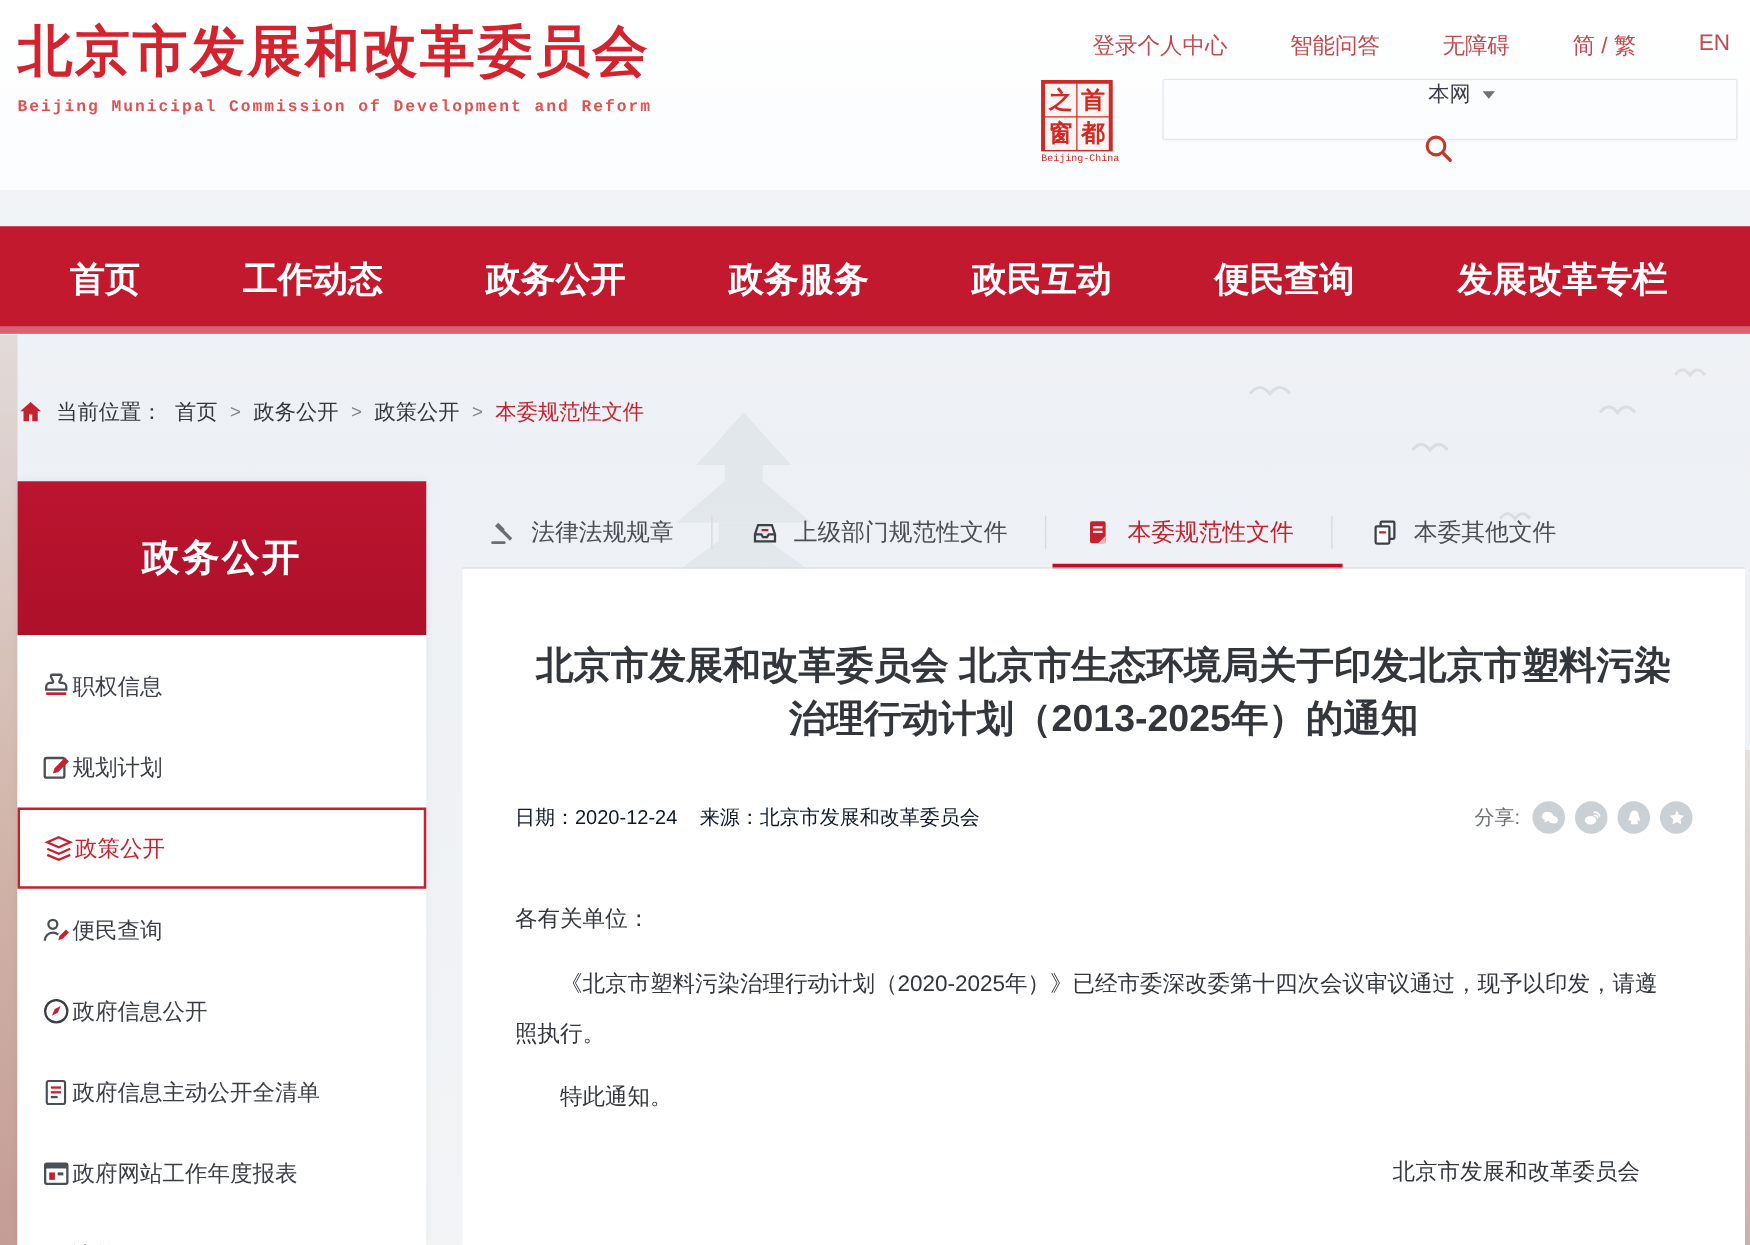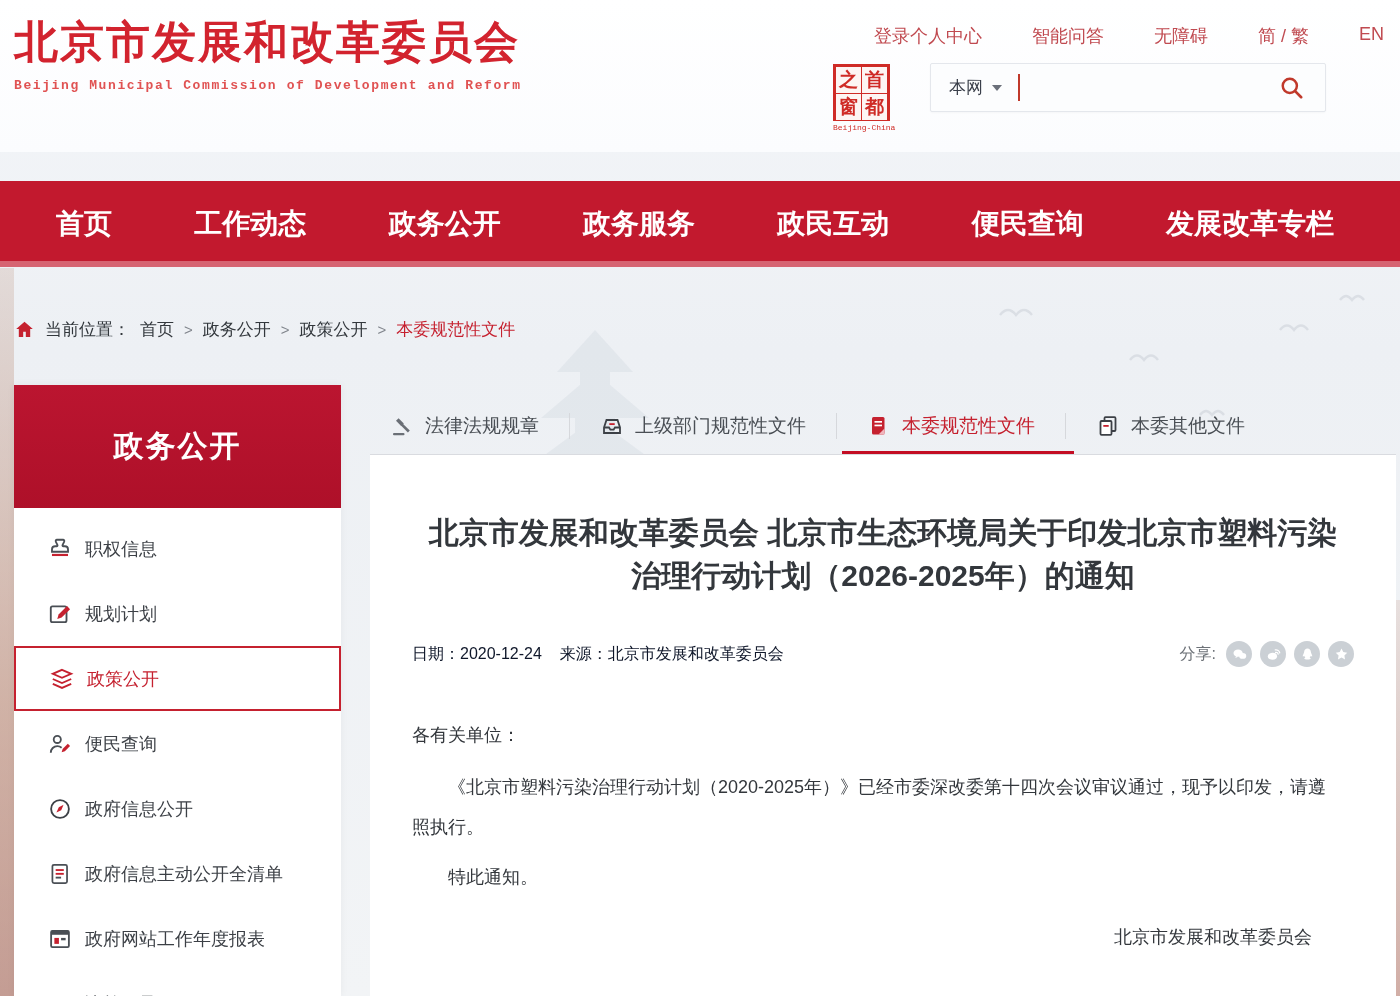--- a/index.html
+++ b/index.html
@@ -32,23 +32,23 @@
   .top-link { font-size:18px; color:#c04a50; cursor:pointer; white-space:nowrap; }
 
   .seal { position:absolute; left:833px; top:64px; width:62px; text-align:center; }
   .seal-box { width:57px; height:57px; border:3px solid #cf2b26; background:#cf2b26;
     display:grid; grid-template-columns:1fr 1fr; grid-template-rows:1fr 1fr; gap:1px; }
   .seal-box span { background:#fdf5f3; color:#cf2b26; font-weight:bold; font-size:19px;
     display:flex; align-items:center; justify-content:center; }
   .seal-caption { margin-top:2px; font-size:8px; font-weight:normal; color:#cf2b26;
     font-family:"Liberation Mono","DejaVu Sans Mono",monospace; white-space:nowrap; }
 
-  .search-bar { position:absolute; left:930px; top:63px; width:396px; height:49px;
+  .search-bar { position:absolute; left:930px; top:63px; width:460px; height:49px;
     background:#fcfdfe; border:1px solid #e4e7ec; border-radius:2px;
-    display:flex; align-items:center; box-shadow:0 1px 2px rgba(0,0,0,.03); }
+    display:flex; align-items:center; box-shadow:0 1px 2px rgba(0,0,0,.03);flex-direction:column; }
   .search-scope { display:flex; align-items:center; gap:9px; margin-left:18px;
     font-size:17px; color:#3a3f4a; cursor:pointer; }
   .scope-arrow { width:0; height:0; border-left:5px solid transparent; border-right:5px solid transparent;
     border-top:6px solid #6b707a; }
   .search-cursor { width:2px; height:27px; background:#c0392b; margin-left:16px; }
   .search-input { flex:1; height:100%; border:none; outline:none; background:transparent;
     font-size:16px; padding:0 10px; color:#333; }
   .search-btn { margin-right:20px; cursor:pointer; display:flex; }
 
   
@@ -65,21 +65,21 @@
   .crumb-sep { color:#80858c; font-size:15px; }
   .crumb-current { color:#c5212f; }
 
   
   .sidebar { position:absolute; left:14px; top:385px; width:327px; height:611px;
     background:#fff; box-shadow:0 0 8px rgba(0,0,0,.05); }
   .sidebar-header { height:123px; background:linear-gradient(180deg,#bb1530,#ae1029);
     display:flex; align-items:center; justify-content:center;
     color:#fff; font-size:30px; font-weight:bold; letter-spacing:2px; }
   .sidebar-list { padding-top:8px; }
-  .side-item { height:65px; display:flex; align-items:center; padding-left:33px; gap:12px;
+  .side-item { height:65px; display:flex; align-items:center; padding-left:18px; 
     font-size:18px; color:#3c4046; cursor:pointer; }
   .side-item .lbl { white-space:nowrap; }
   .side-item.active { border:2px solid #c5212f; color:#c5212f; }
   .side-icon { width:26px; height:26px; flex:0 0 26px; }
 
   
   .tabs { position:absolute; left:370px; top:398px; width:1026px; height:56px;
     display:flex; align-items:center; padding-left:20px; }
   .tab { position:relative; display:flex; align-items:center; gap:11px;
     font-size:19px; color:#4a4f55; cursor:pointer; white-space:nowrap; }
@@ -313,21 +313,21 @@
         <rect x="8.5" y="3.2" width="11" height="13.8" rx="1" fill="none" stroke="#3c4046" stroke-width="1.8"></rect>
         <rect x="4.5" y="7" width="11" height="13.8" rx="1" fill="#fff" stroke="#3c4046" stroke-width="1.8"></rect>
         <rect x="7.3" y="11" width="5.4" height="1.8" fill="#c5212f"></rect>
       </svg>
       <span>本委其他文件</span>
     </div>
   </div>
   <div class="tabs-baseline"></div>
 
   <div class="panel">
-    <div class="article-title">北京市发展和改革委员会 北京市生态环境局关于印发北京市塑料污染治理行动计划（2026-2025年）的通知</div>
+    <div class="article-title">北京市发展和改革委员会 北京市生态环境局关于印发北京市塑料污染治理行动计划（2013-2025年）的通知</div>
 
     <div class="meta-row">
       <div class="meta-left">
         <span>日期：</span><span>2020-12-24</span><span class="sp"></span><span>来源：</span><span>北京市发展和改革委员会</span>
       </div>
       <div class="share">
         <span class="share-label">分享:</span>
         <span class="share-btn">
           <svg width="17" height="17" viewBox="0 0 24 24">
             <ellipse cx="10" cy="10" rx="6.5" ry="5.2" fill="#fff"></ellipse>

